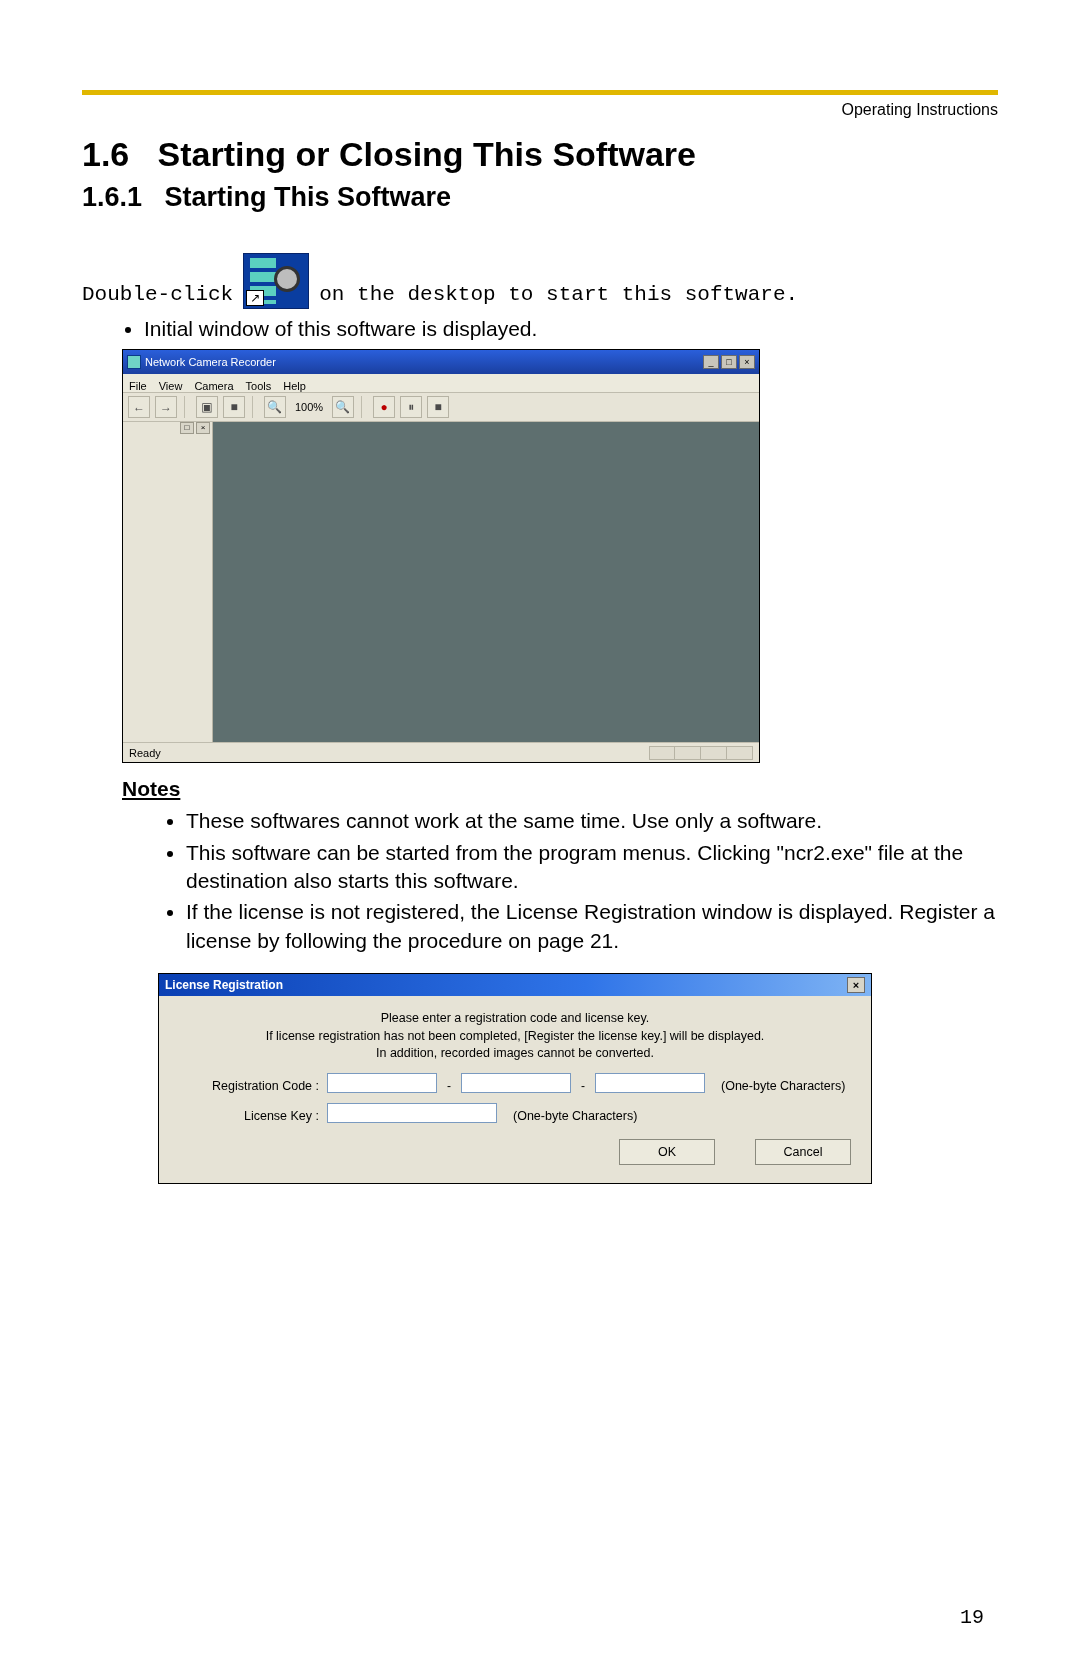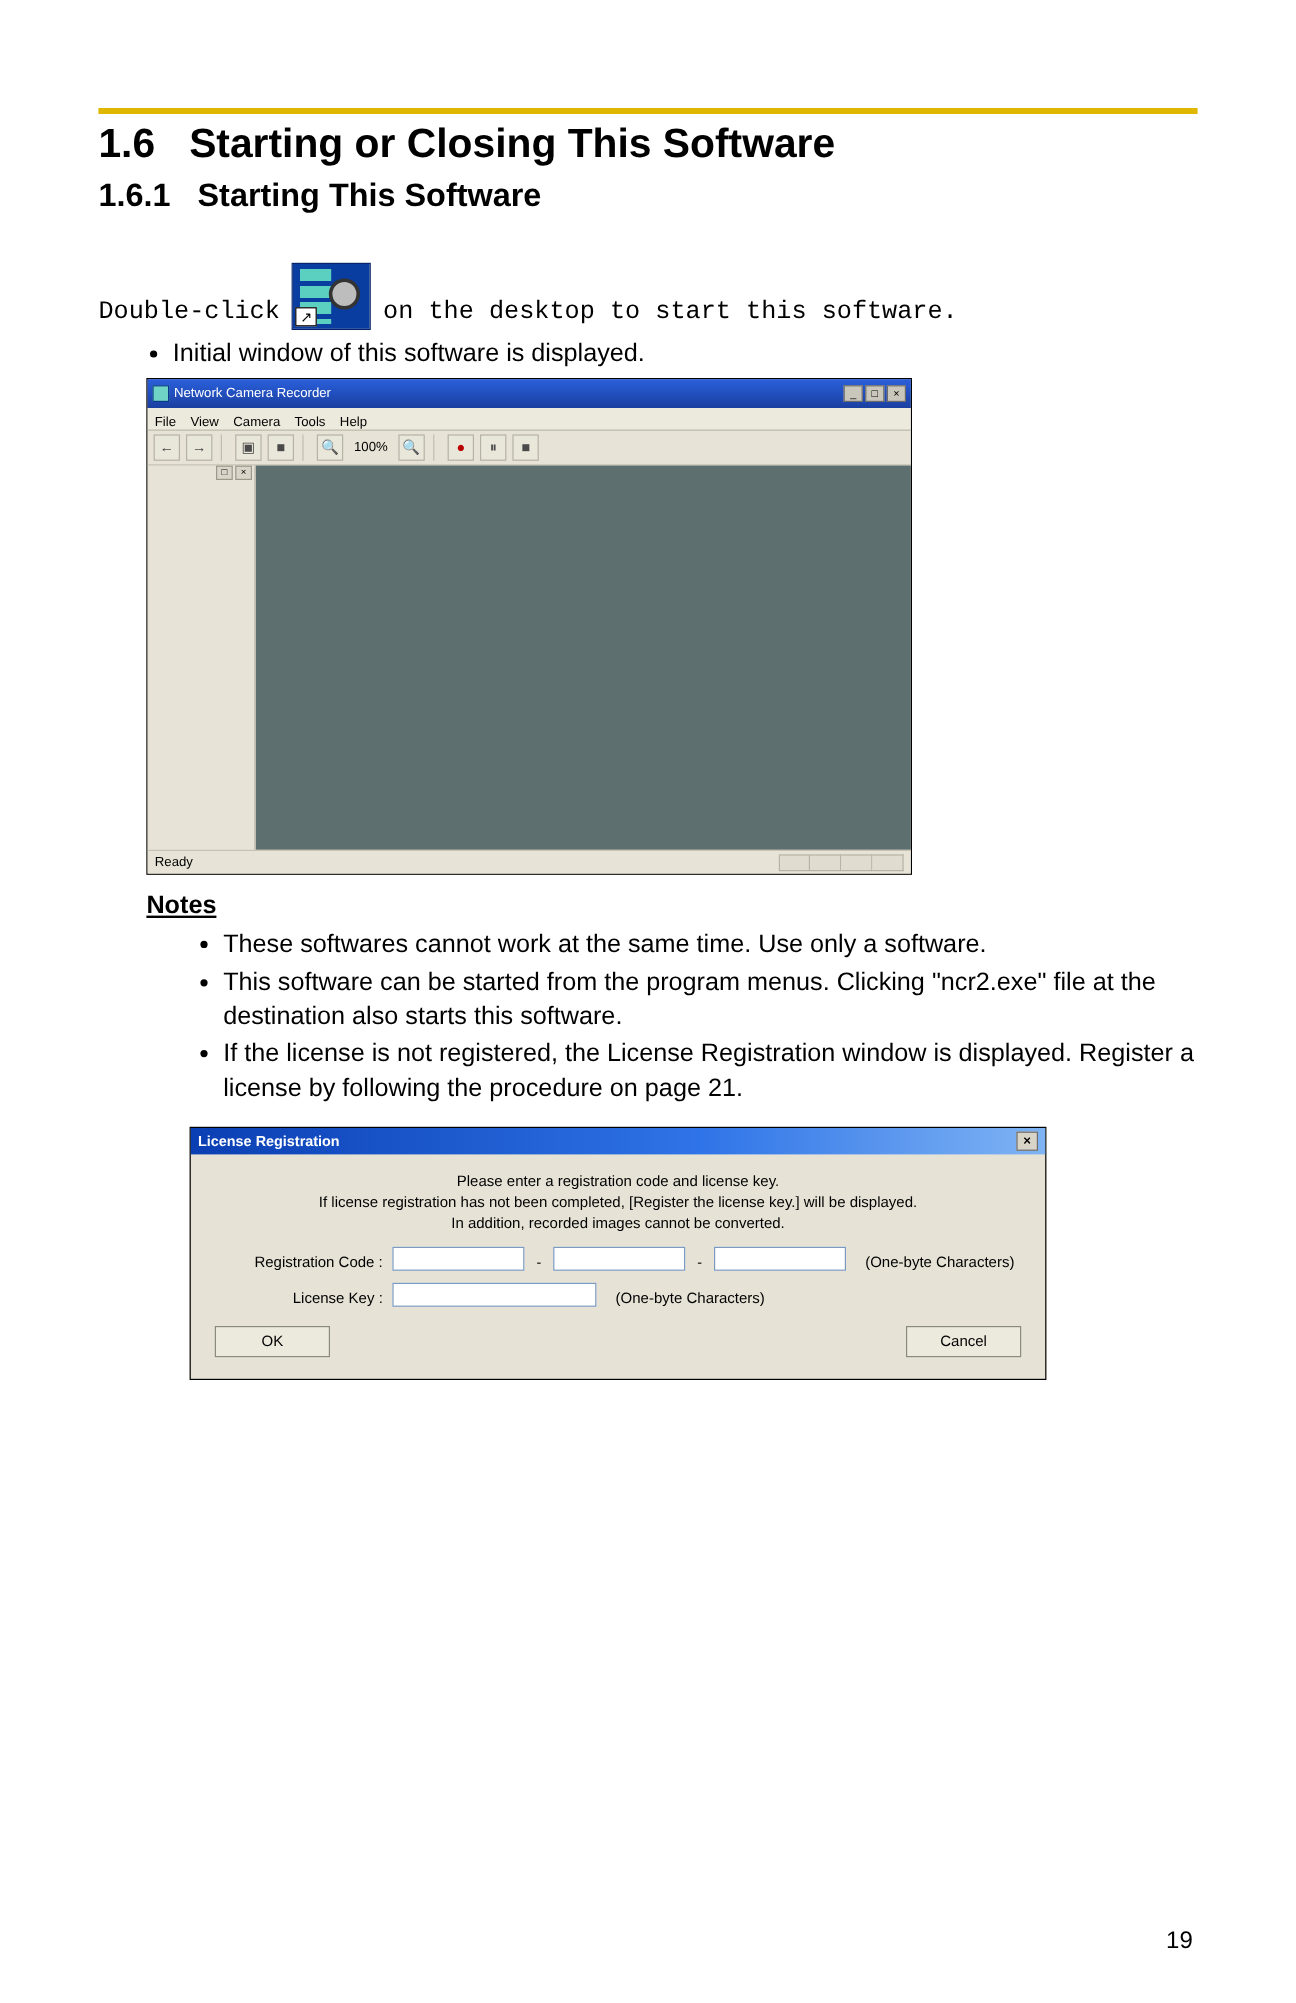--- a/index.html
+++ b/index.html
@@ -53,30 +53,31 @@
   .ss2 .titlebar { height:22px; background:linear-gradient(90deg,#0a3fb3 0%, #2f74e8 60%, #7fb4f4 100%); color:#fff; display:flex; align-items:center; padding:0 6px; font-weight:bold; }
   .ss2 .titlebar .spacer { flex:1; }
   .ss2 .titlebar .xbtn { width:18px; height:16px; background:#d8d5c8; border:1px solid #6b6b6b; color:#000; font-size:11px; text-align:center; line-height:14px; }
   .ss2 .content { padding:14px 20px 18px 20px; }
   .ss2 .msg { text-align:center; font-size:12.5px; line-height:1.4; margin-bottom:8px; }
   .ss2 .row { display:flex; align-items:flex-end; margin:10px 0; gap:8px; }
   .ss2 .lbl { width:140px; text-align:right; font-size:12.5px; }
   .ss2 .inp { height:20px; background:#fff; border:1px solid #7a9ac0; display:inline-block; }
   .ss2 .dash { padding: 0 2px; }
   .ss2 .hint { font-size:12.5px; margin-left:8px; }
-  .ss2 .btnrow { display:flex; justify-content:space-between; gap:40px; margin-top:16px; }
+  .ss2 .btnrow { display:flex; justify-content:flex-end; gap:40px; margin-top:16px; }
   .ss2 .btn { width:96px; height:26px; background:#eceadd; border:1px solid #8a8a7e; text-align:center; line-height:24px; font-size:12.5px; }
 
-  .pagenum { position:absolute; right:86px; bottom:40px; font-size:20px; }
+  .pagenum { position:absolute; right:96px; bottom:40px; font-size:20px;font-family:Liberation Mono, monospace; }
 </style>
 </head>
 <body>
 
 <div class="page">
   <div class="hr-accent"></div>
+  <div class="header-right">Operating Instructions</div>
 
   <h1 class="section-title">
     <span>1.6</span>&nbsp;&nbsp;&nbsp;<span>Starting or Closing This Software</span>
   </h1>
   <h2 class="subsection-title">
     <span>1.6.1</span>&nbsp;&nbsp;&nbsp;<span>Starting This Software</span>
   </h2>
 
   <div class="lead-row">
     <span class="para">Double-click</span>

